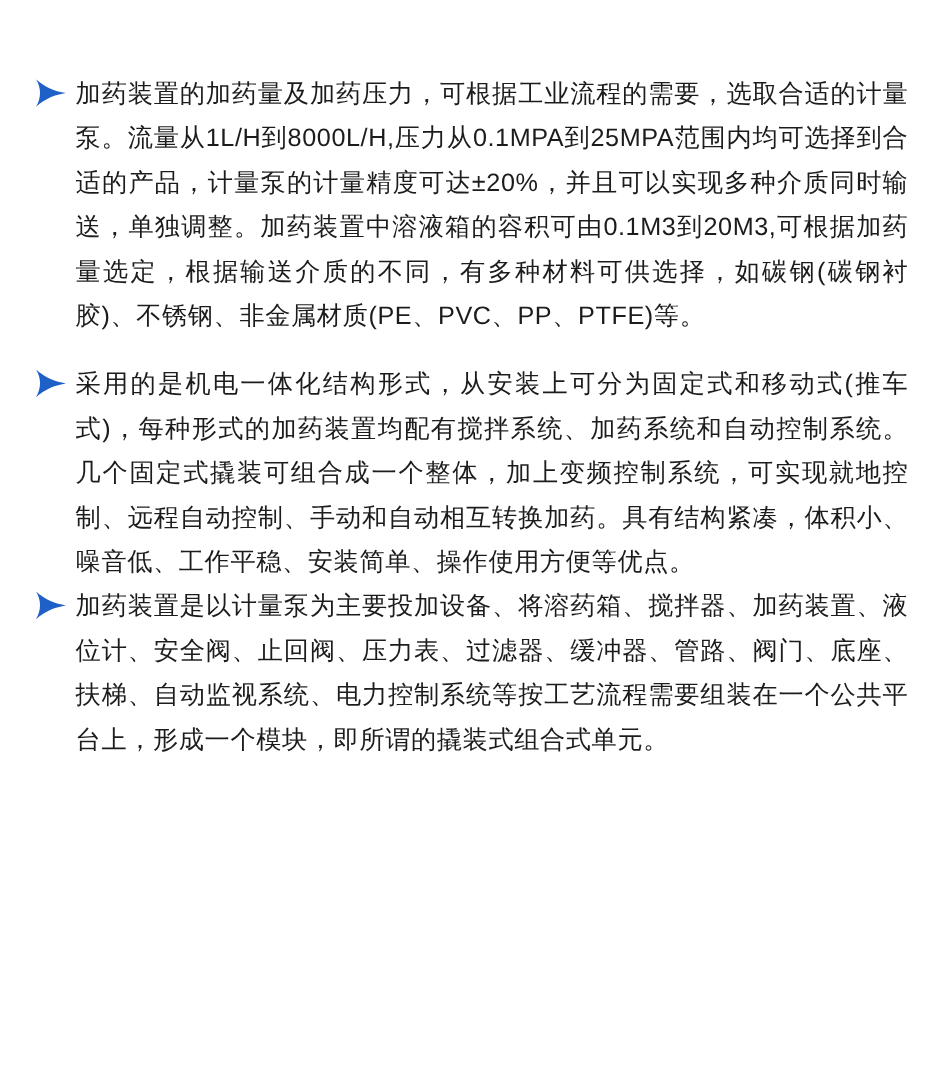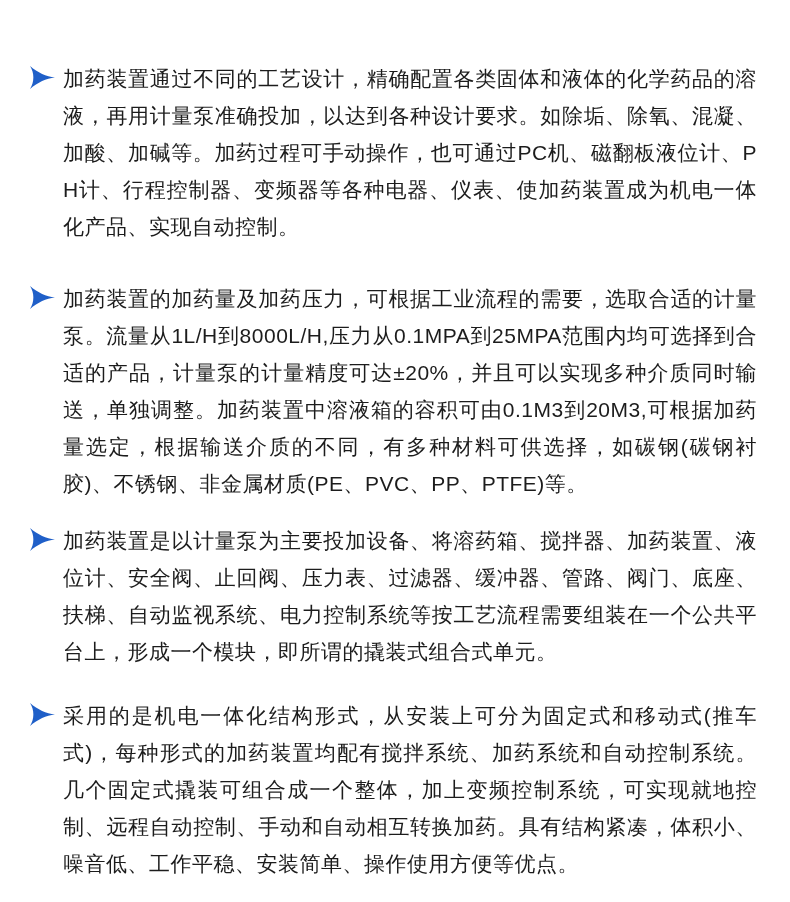--- a/index.html
+++ b/index.html
@@ -40,41 +40,35 @@
   }
   .gap-a { margin-bottom: 35px; }
   .gap-b { margin-bottom: 20px; }
   .gap-c { margin-bottom: 27px; }
 </style>
 </head>
 <body>
 
 <div class="page">
 
-  <div class="para gap-a">
-    <svg class="bullet-icon" viewBox="0 0 27 23" aria-hidden="true">
-      <path d="M1,0 C9,7 17,10.2 26,11.5 C17,12.8 9,16 1,23 C5.5,15.8 5.5,7.2 1,0 Z" fill="#1f5fc8"></path>
-    </svg>
-    <p class="para-text">加药装置通过不同的工艺设计，精确配置各类固体和液体的化学药品的溶液，再用计量泵准确投加，以达到各种设计要求。如除垢、除氧、混凝、加酸、加碱等。加药过程可手动操作，也可通过PC机、磁翻板液位计、PH计、行程控制器、变频器等各种电器、仪表、使加药装置成为机电一体化产品、实现自动控制。</p>
-  </div>
 
   <div class="para gap-b">
     <svg class="bullet-icon" viewBox="0 0 27 23" aria-hidden="true">
       <path d="M1,0 C9,7 17,10.2 26,11.5 C17,12.8 9,16 1,23 C5.5,15.8 5.5,7.2 1,0 Z" fill="#1f5fc8"></path>
     </svg>
     <p class="para-text">加药装置的加药量及加药压力，可根据工业流程的需要，选取合适的计量泵。流量从1L/H到8000L/H,压力从0.1MPA到25MPA范围内均可选择到合适的产品，计量泵的计量精度可达±20%，并且可以实现多种介质同时输送，单独调整。加药装置中溶液箱的容积可由0.1M3到20M3,可根据加药量选定，根据输送介质的不同，有多种材料可供选择，如碳钢(碳钢衬胶)、不锈钢、非金属材质(PE、PVC、PP、PTFE)等。</p>
+  </div>
+
+  <div class="para">
+    <svg class="bullet-icon" viewBox="0 0 27 23" aria-hidden="true">
+      <path d="M1,0 C9,7 17,10.2 26,11.5 C17,12.8 9,16 1,23 C5.5,15.8 5.5,7.2 1,0 Z" fill="#1f5fc8"></path>
+    </svg>
+    <p class="para-text">采用的是机电一体化结构形式，从安装上可分为固定式和移动式(推车式)，每种形式的加药装置均配有搅拌系统、加药系统和自动控制系统。几个固定式撬装可组合成一个整体，加上变频控制系统，可实现就地控制、远程自动控制、手动和自动相互转换加药。具有结构紧凑，体积小、噪音低、工作平稳、安装简单、操作使用方便等优点。</p>
   </div>
 
   <div class="para gap-c">
     <svg class="bullet-icon" viewBox="0 0 27 23" aria-hidden="true">
       <path d="M1,0 C9,7 17,10.2 26,11.5 C17,12.8 9,16 1,23 C5.5,15.8 5.5,7.2 1,0 Z" fill="#1f5fc8"></path>
     </svg>
     <p class="para-text">加药装置是以计量泵为主要投加设备、将溶药箱、搅拌器、加药装置、液位计、安全阀、止回阀、压力表、过滤器、缓冲器、管路、阀门、底座、扶梯、自动监视系统、电力控制系统等按工艺流程需要组装在一个公共平台上，形成一个模块，即所谓的撬装式组合式单元。</p>
   </div>
 
-  <div class="para">
-    <svg class="bullet-icon" viewBox="0 0 27 23" aria-hidden="true">
-      <path d="M1,0 C9,7 17,10.2 26,11.5 C17,12.8 9,16 1,23 C5.5,15.8 5.5,7.2 1,0 Z" fill="#1f5fc8"></path>
-    </svg>
-    <p class="para-text">采用的是机电一体化结构形式，从安装上可分为固定式和移动式(推车式)，每种形式的加药装置均配有搅拌系统、加药系统和自动控制系统。几个固定式撬装可组合成一个整体，加上变频控制系统，可实现就地控制、远程自动控制、手动和自动相互转换加药。具有结构紧凑，体积小、噪音低、工作平稳、安装简单、操作使用方便等优点。</p>
-  </div>
-
 </div>
 
 </body></html>

